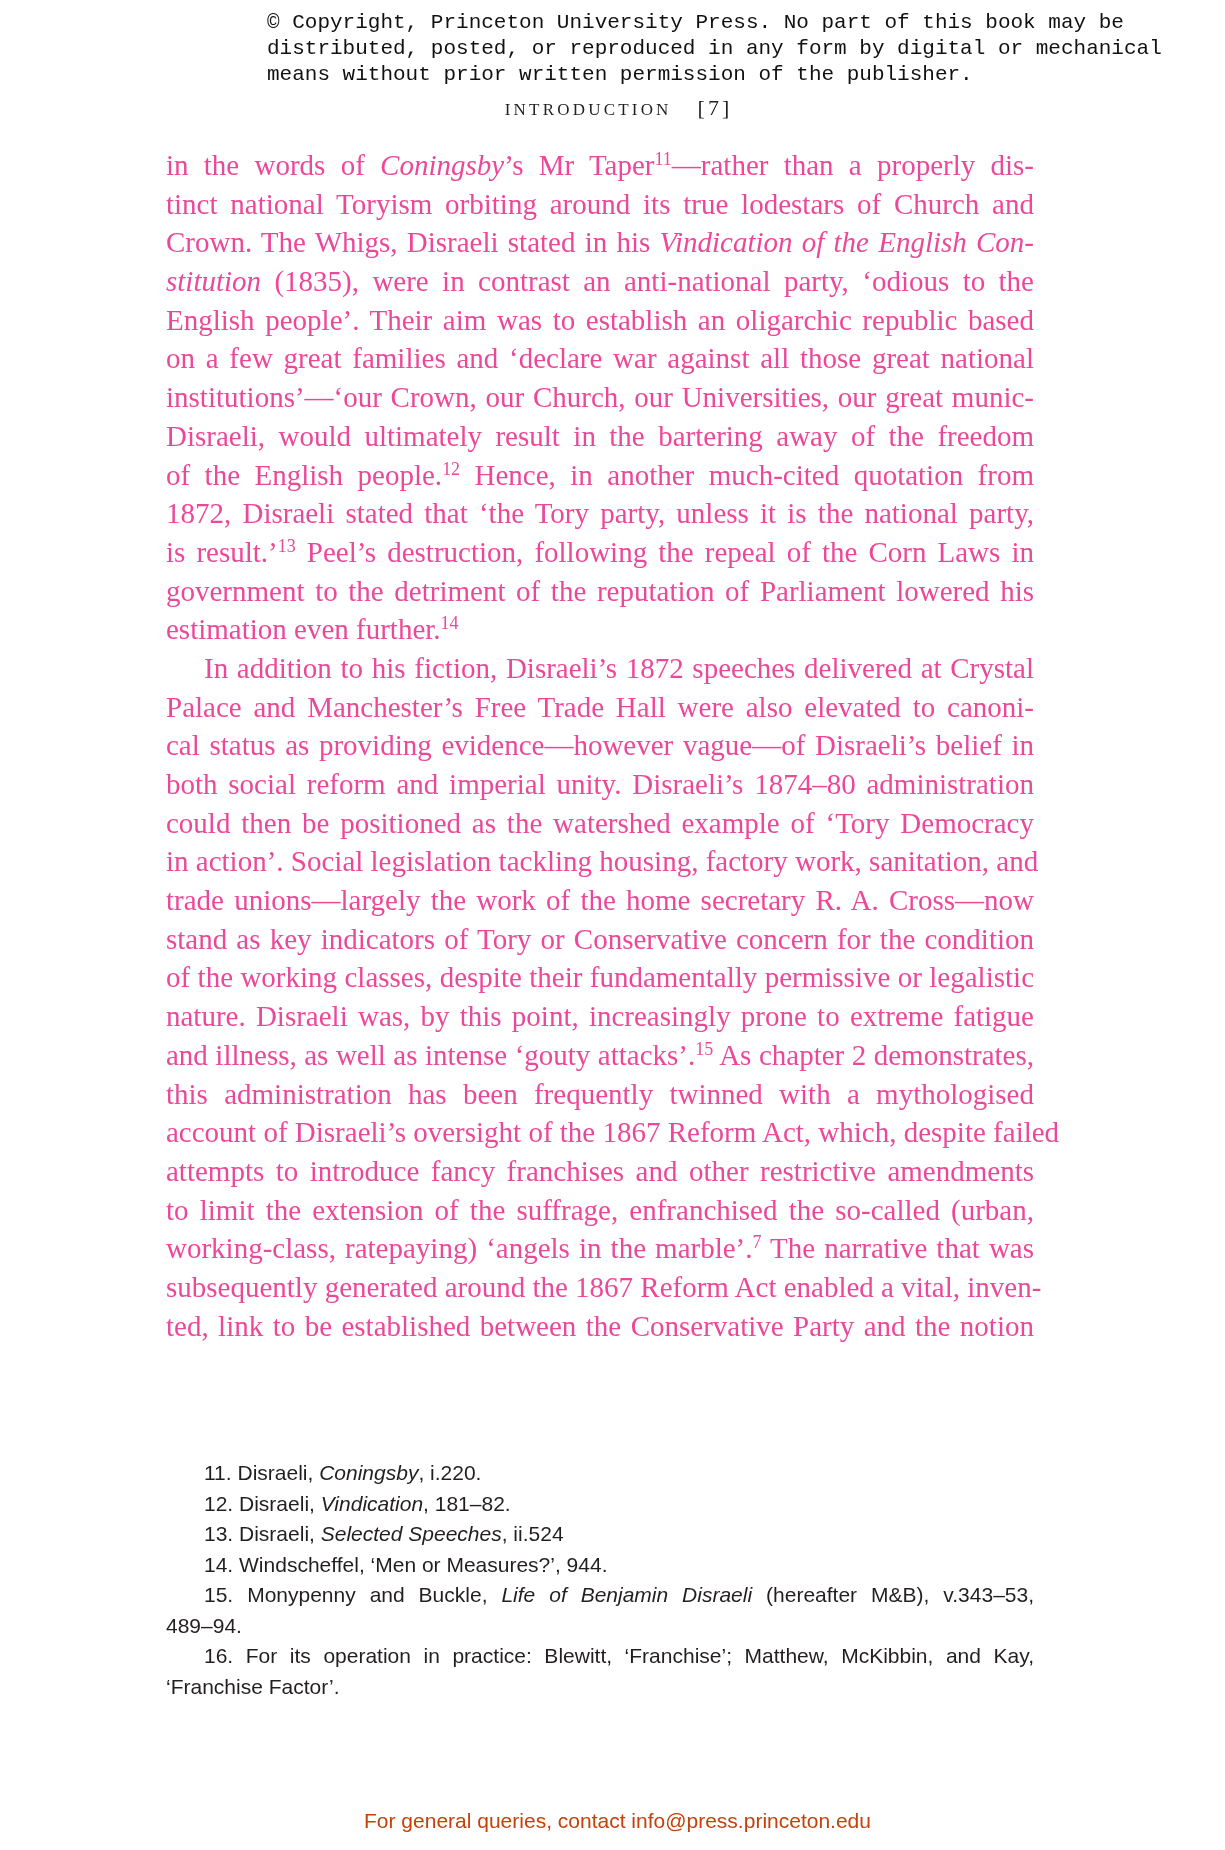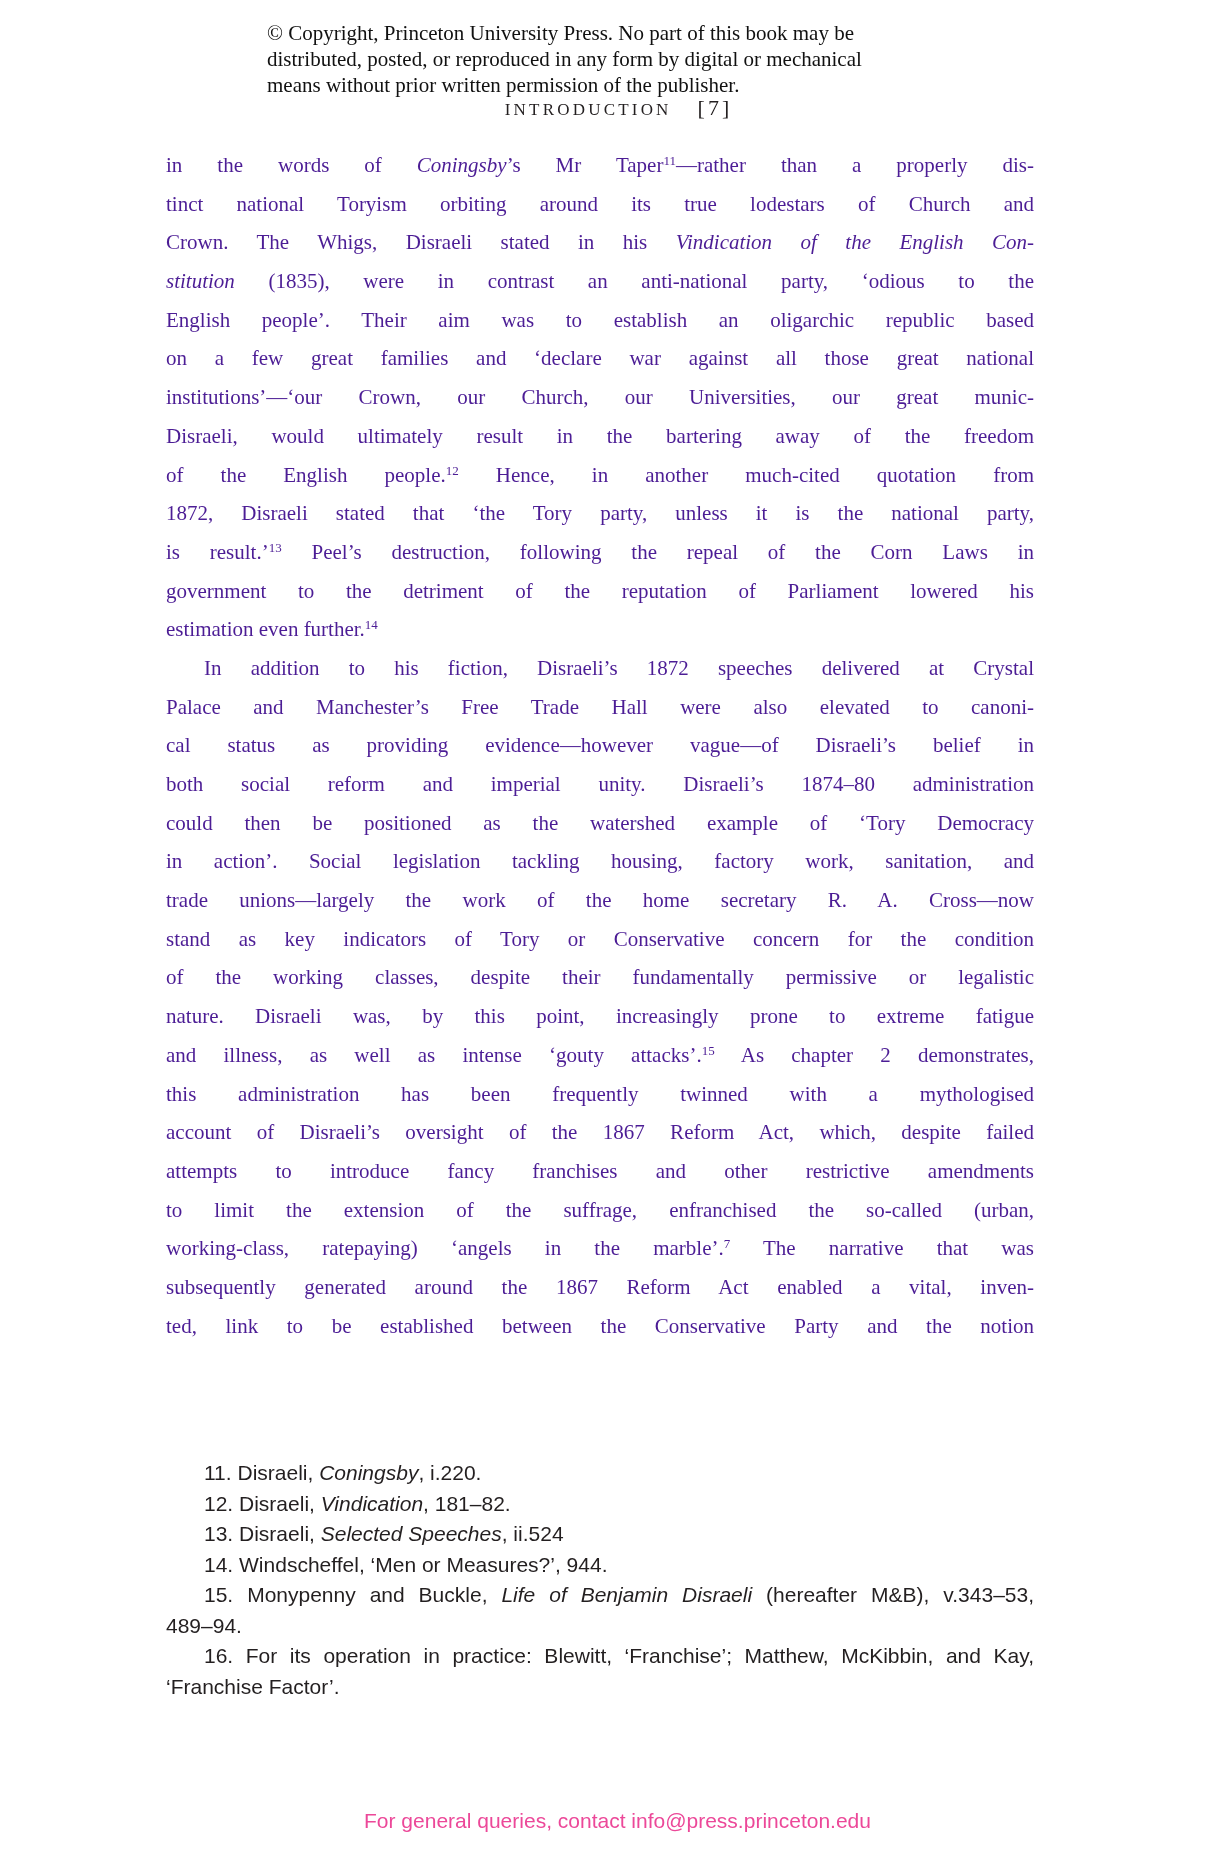--- a/index.html
+++ b/index.html
@@ -10,23 +10,23 @@
     body {
       width: 1225px;
       height: 1850px;
       position: relative;
       overflow: hidden;
       color: #231f20;
     }
     .copyright {
       position: absolute;
       left: 267px;
-      top: 20px;
+      top: 10px;
       width: 720px;
-      font-family: Liberation Serif, serif;
+      font-family: Liberation Mono, monospace;
       font-size: 21px;
       line-height: 26px;
       color: #111111;
     }
     .copyright div { white-space: nowrap; }
     .running-head {
       position: absolute;
       left: 0;
       width: 1225px;
       top: 94px;
@@ -46,23 +46,23 @@
       margin-left: 26px;
       font-size: 22px;
       letter-spacing: 3px;
     }
     .body-text {
       position: absolute;
       left: 166px;
       top: 146px;
       width: 868px;
       font-family: "Liberation Serif", serif;
-      font-size: 21px;
+      font-size: 29px;
       line-height: 38.7px;
-      color: #4c1d95;
+      color: #ec4899;
     }
     .line {
       display: block;
       white-space: nowrap;
       text-align: justify;
       text-align-last: justify;
       height: 38.7px;
     }
     .line.last {
       text-align-last: left;
@@ -95,21 +95,21 @@
     .fn.justify { text-align: justify; text-align-last: justify; }
     .page-footer {
       position: absolute;
       left: 0;
       width: 1225px;
       top: 1808px;
       text-align: center;
       font-family: "Liberation Sans", sans-serif;
       font-size: 21px;
       line-height: 26px;
-      color: #ec4899;
+      color: #c2410c;
       padding-left: 10px;
       box-sizing: border-box;
     }
   </style>
 </head>
 <body>
 
 <div class="copyright">
   <div>© Copyright, Princeton University Press. No part of this book may be</div>
   <div>distributed, posted, or reproduced in any form by digital or mechanical</div>

